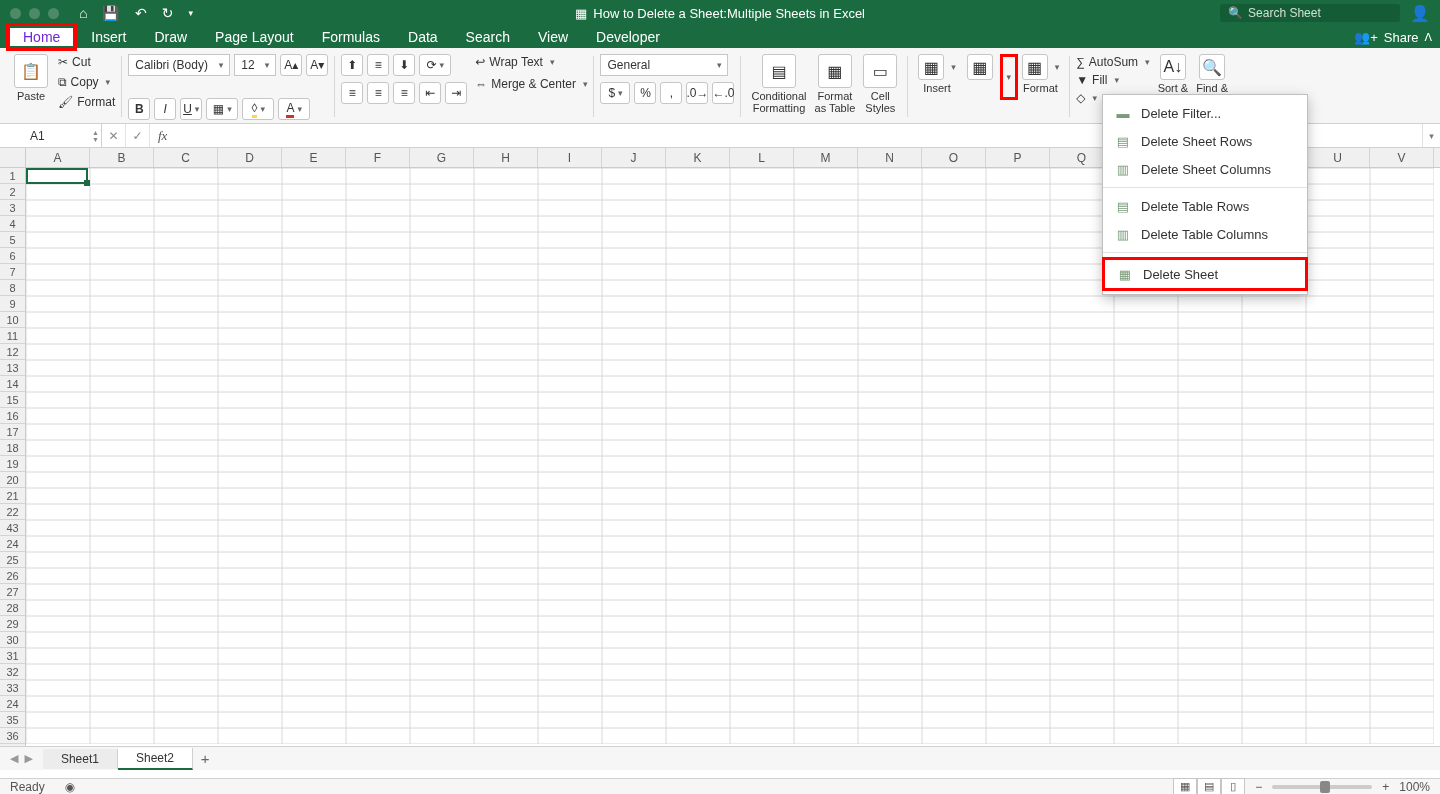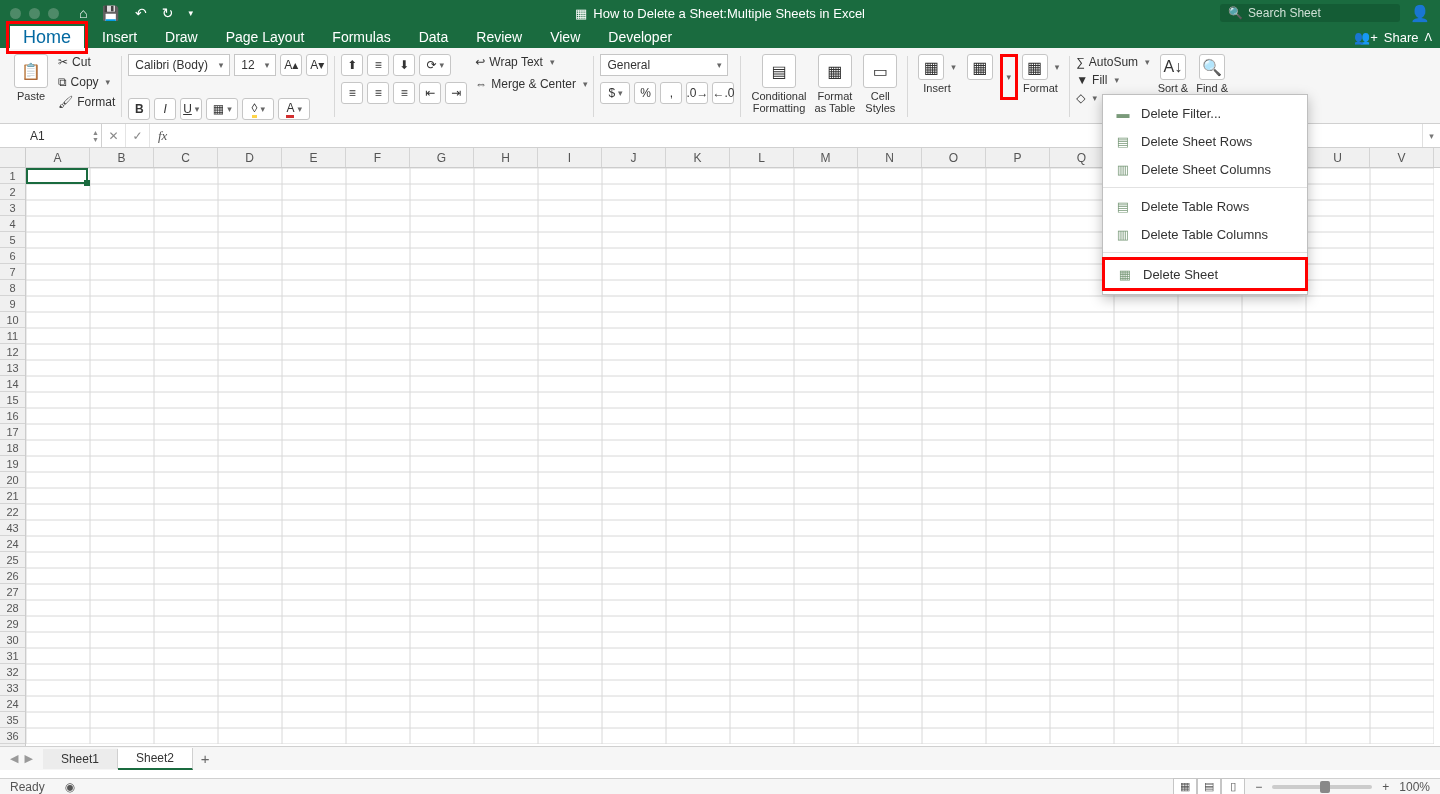--- a/index.html
+++ b/index.html
@@ -12,21 +12,21 @@
 .qat { display:flex; align-items:center; gap:15px; margin-left:20px; }
 .qat-btn { color:#fff; font-size:14px; cursor:pointer; }
 .title { position:absolute; left:50%; transform:translateX(-50%); display:flex; align-items:center; gap:6px; font-size:13px; }
 .right-title { margin-left:auto; display:flex; align-items:center; gap:10px; margin-right:10px; }
 .search-box { background:#145c35; border-radius:3px; padding:2px 8px; width:180px; color:#cfe0d5; font-size:12px; display:flex; align-items:center; gap:5px; }
 .user-icon { color:#fff; font-size:16px; }
 
 
 .tabbar { height:22px; background:#1a6b3f; display:flex; align-items:center; color:#fff; position:relative; }
 .hometab { border:3px solid #ff0000; padding:2px 1px; margin-left:6px; }
-.hometab-inner { background:#fff; color:#0369a1; padding:1px 13px; font-size:18px; }
+.hometab-inner { background:#fff; color:#6d28d9; padding:1px 13px; font-size:14px; }
 .tab { padding:0 14px; font-size:14px; cursor:pointer; }
 .tab-right { margin-left:auto; display:flex; align-items:center; gap:6px; margin-right:8px; }
 .share { font-size:13px; }
 .chev { font-size:11px; }
 
 
 .ribbon { height:76px; background:#f6f6f6; border-bottom:1px solid #d0d0d0; display:flex; align-items:stretch; padding:4px 4px 2px 4px; }
 .group { display:flex; align-items:flex-start; padding:2px 6px; position:relative; }
 .sep { width:1px; background:#d8d8d8; margin:4px 0; }
 .vbtn { display:flex; flex-direction:column; align-items:center; justify-content:flex-end; font-size:11px; cursor:pointer; padding:0 4px; gap:2px; }
@@ -116,21 +116,21 @@
 
 <div class="tabbar">
   <div class="hometab">
     <div class="hometab-inner">Home</div>
   </div>
   <div class="tab">Insert</div>
   <div class="tab">Draw</div>
   <div class="tab">Page Layout</div>
   <div class="tab">Formulas</div>
   <div class="tab">Data</div>
-  <div class="tab">Review</div>
+  <div class="tab">Search</div>
   <div class="tab">View</div>
   <div class="tab">Developer</div>
   <div class="tab-right">
     <span>👥+</span>
     <span class="share">Share</span>
     <span class="chev">ᐱ</span>
   </div>
 </div>
 
 <div class="ribbon">

